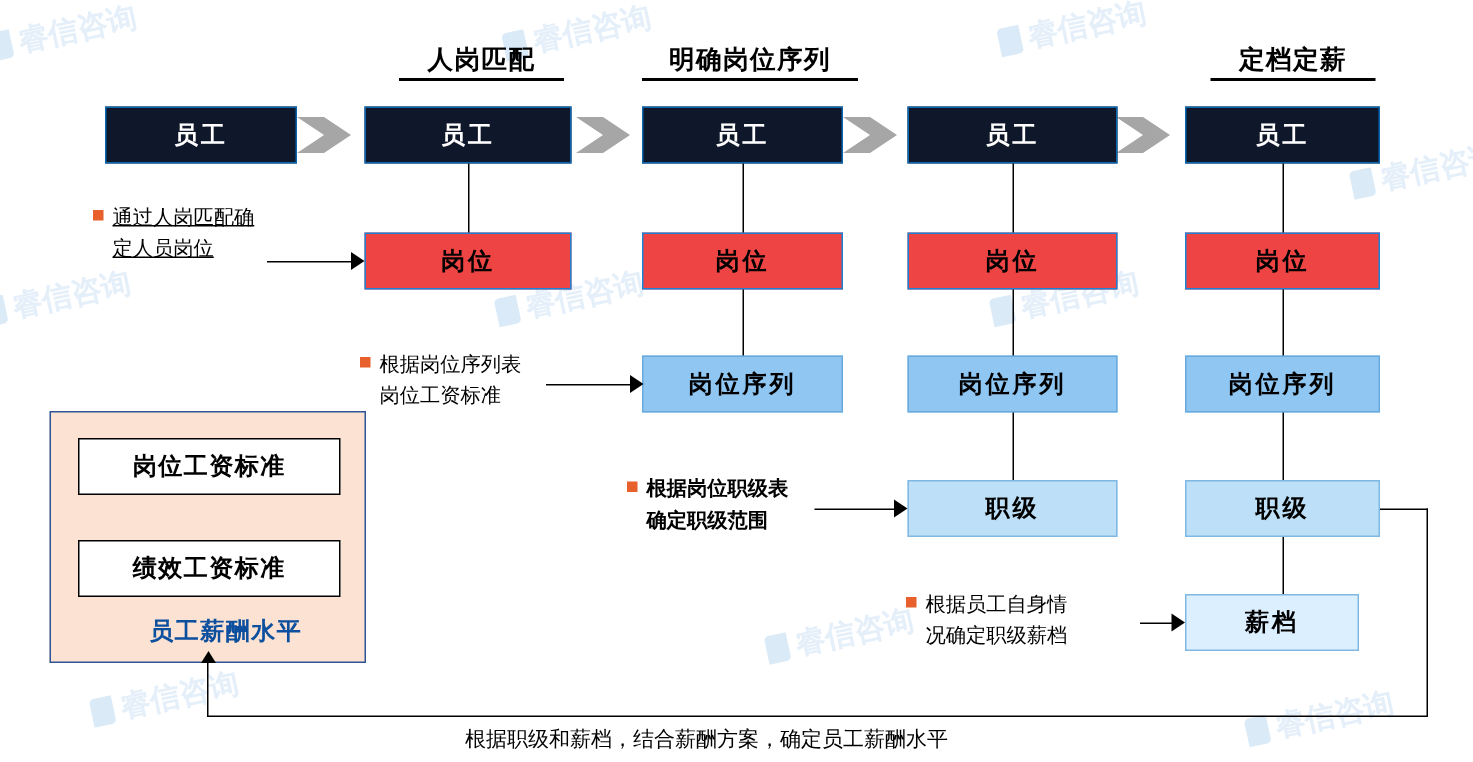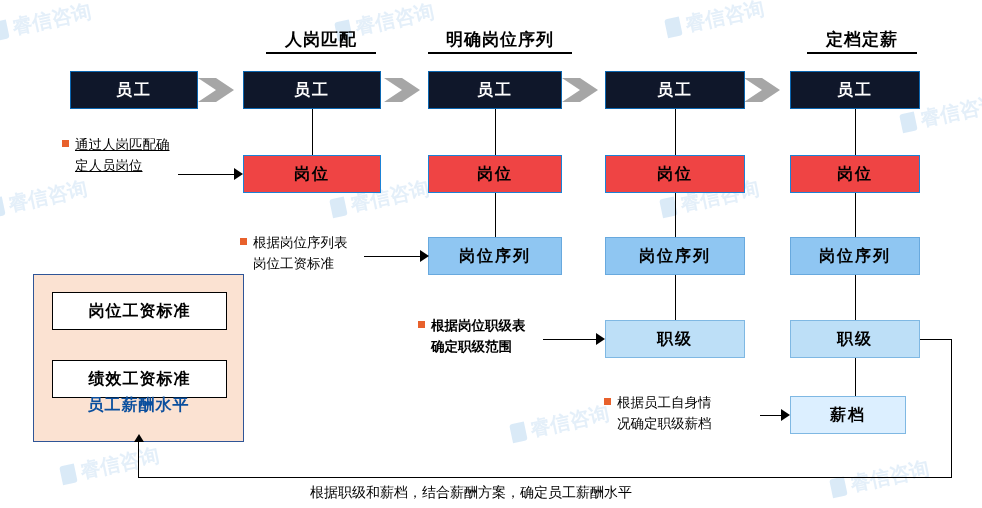--- a/index.html
+++ b/index.html
@@ -276,21 +276,21 @@
   <div class="note" style="left:604px; top:392px;">
     <span class="bullet"></span><span>根据员工自身情</span>
     <span class="l2">况确定职级薪档</span>
   </div>
   <div class="hline" style="left:760px; top:415px; width:22px;"></div>
   <div class="arrow-right" style="left:781px; top:409px;"></div>
 
   <div class="panel" style="left:33px; top:274px; width:211px; height:168px;">
     <div class="panel-item" style="left:18px; top:17px; width:175px; height:38px;">岗位工资标准</div>
     <div class="panel-item" style="left:18px; top:85px; width:175px; height:38px;">绩效工资标准</div>
-    <div class="panel-title" style="left:0; top:120px;">员工薪酬水平</div>
+    <div class="panel-title" style="left:0; top:136px;padding-left:12px;">员工薪酬水平</div>
   </div>
 
   <div class="hline" style="left:920px; top:339px; width:32px;"></div>
   <div class="vline" style="left:951px; top:339px; height:139px;"></div>
   <div class="hline" style="left:138px; top:477px; width:814px;"></div>
   <div class="vline" style="left:138px; top:442px; height:36px;"></div>
   <div class="arrow-up" style="left:134px; top:434px;"></div>
 
   <div class="caption" style="left:310px; top:484px;">根据职级和薪档，结合薪酬方案，确定员工薪酬水平</div>
 

